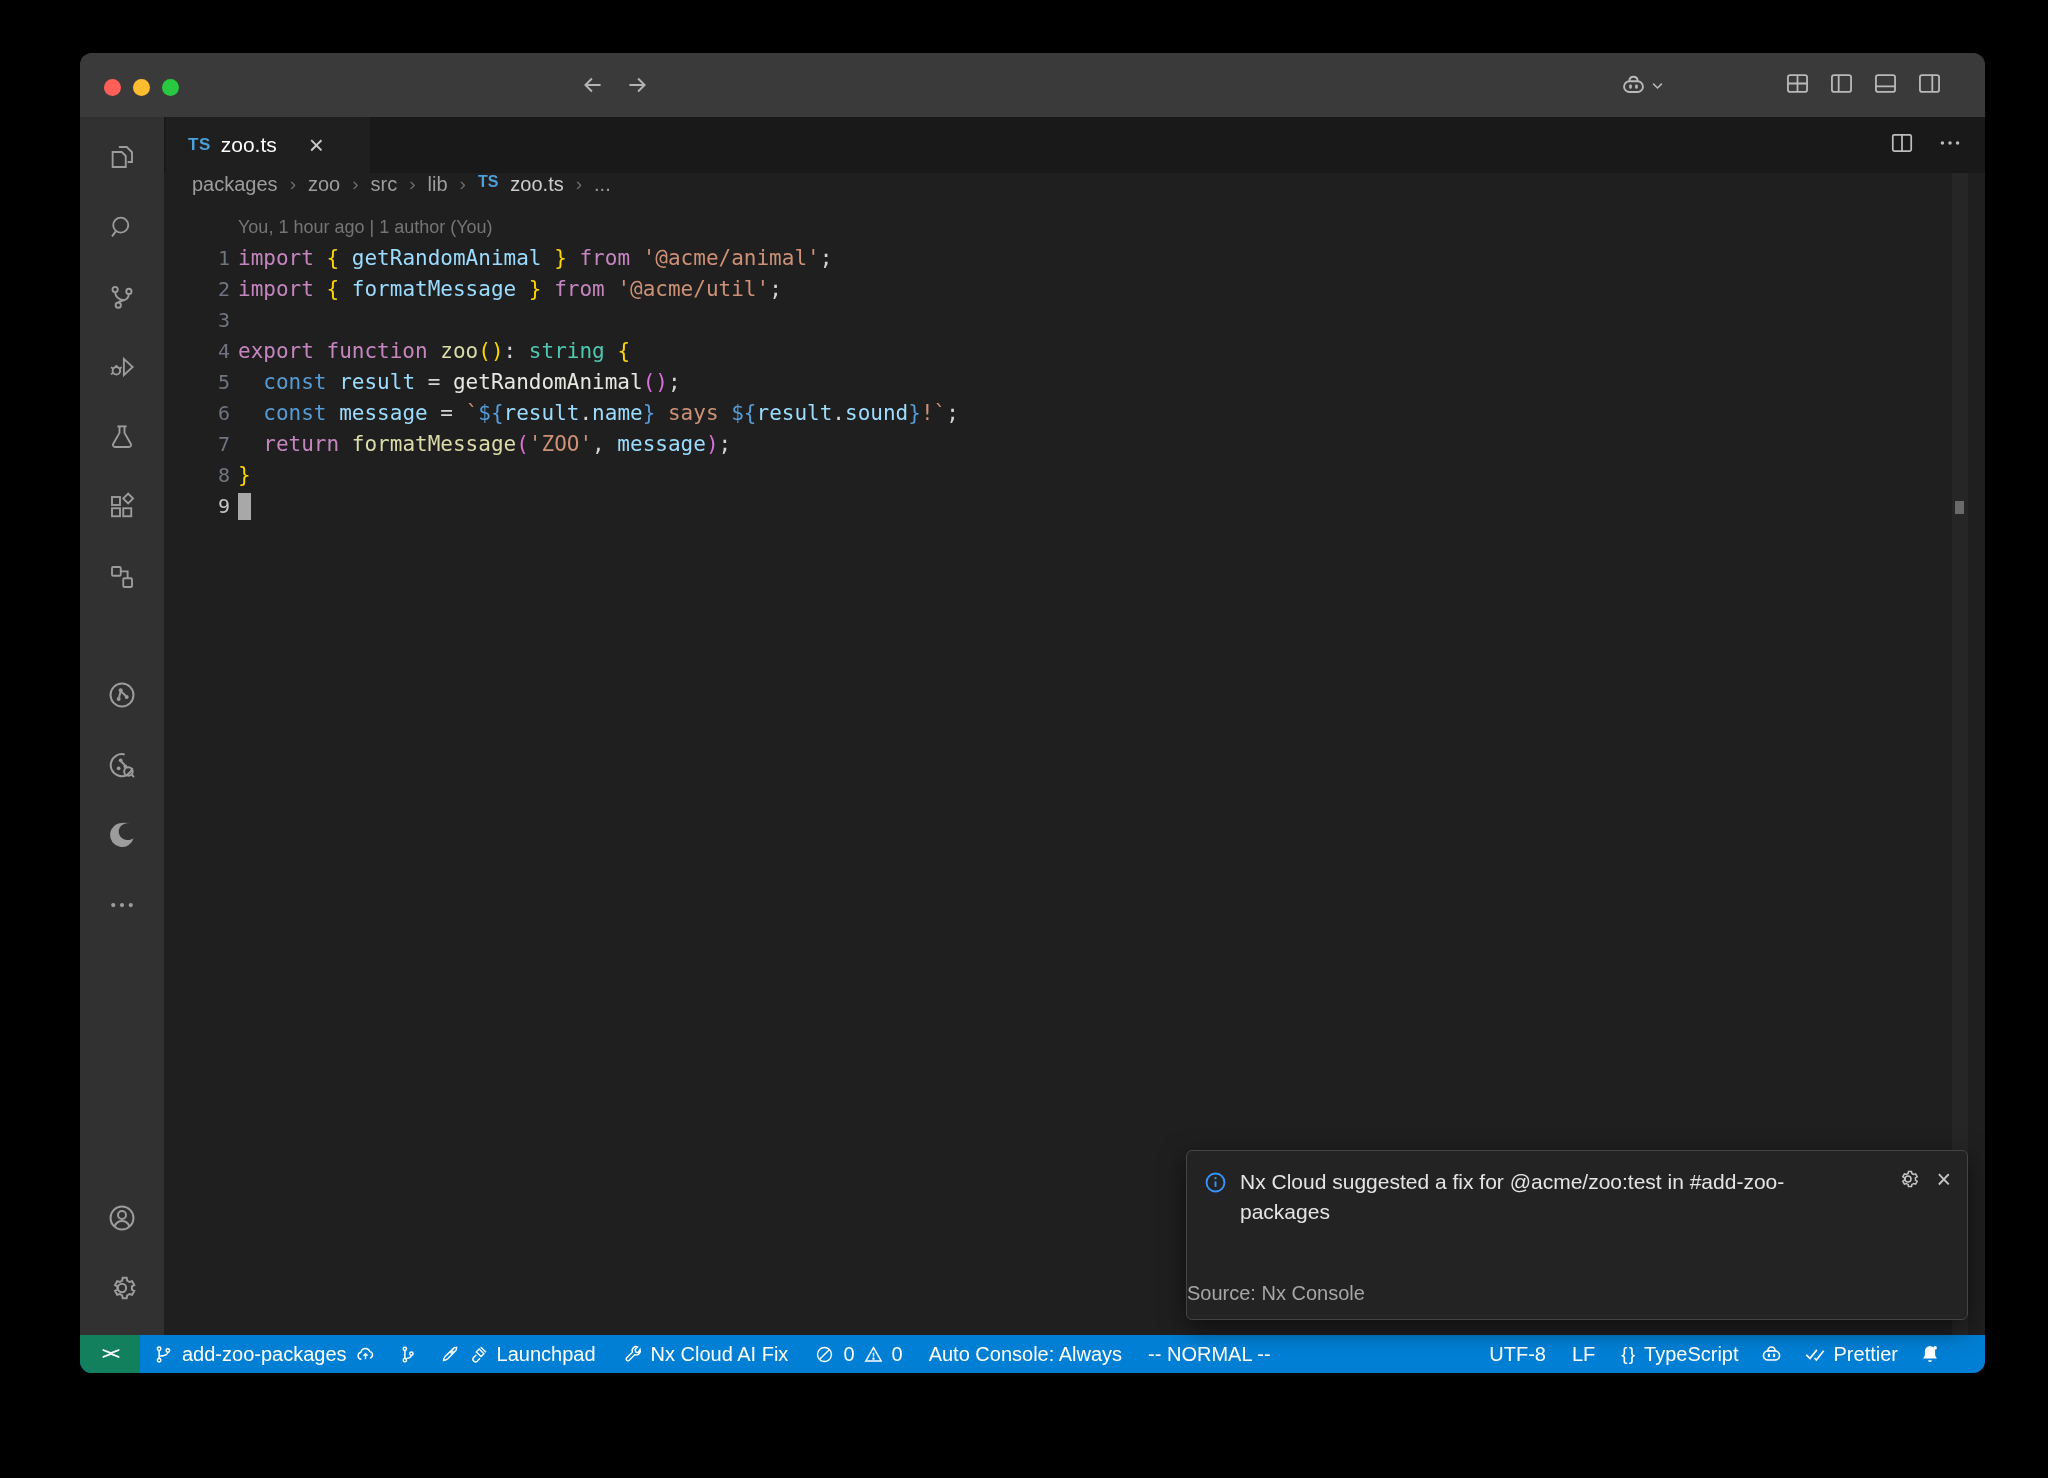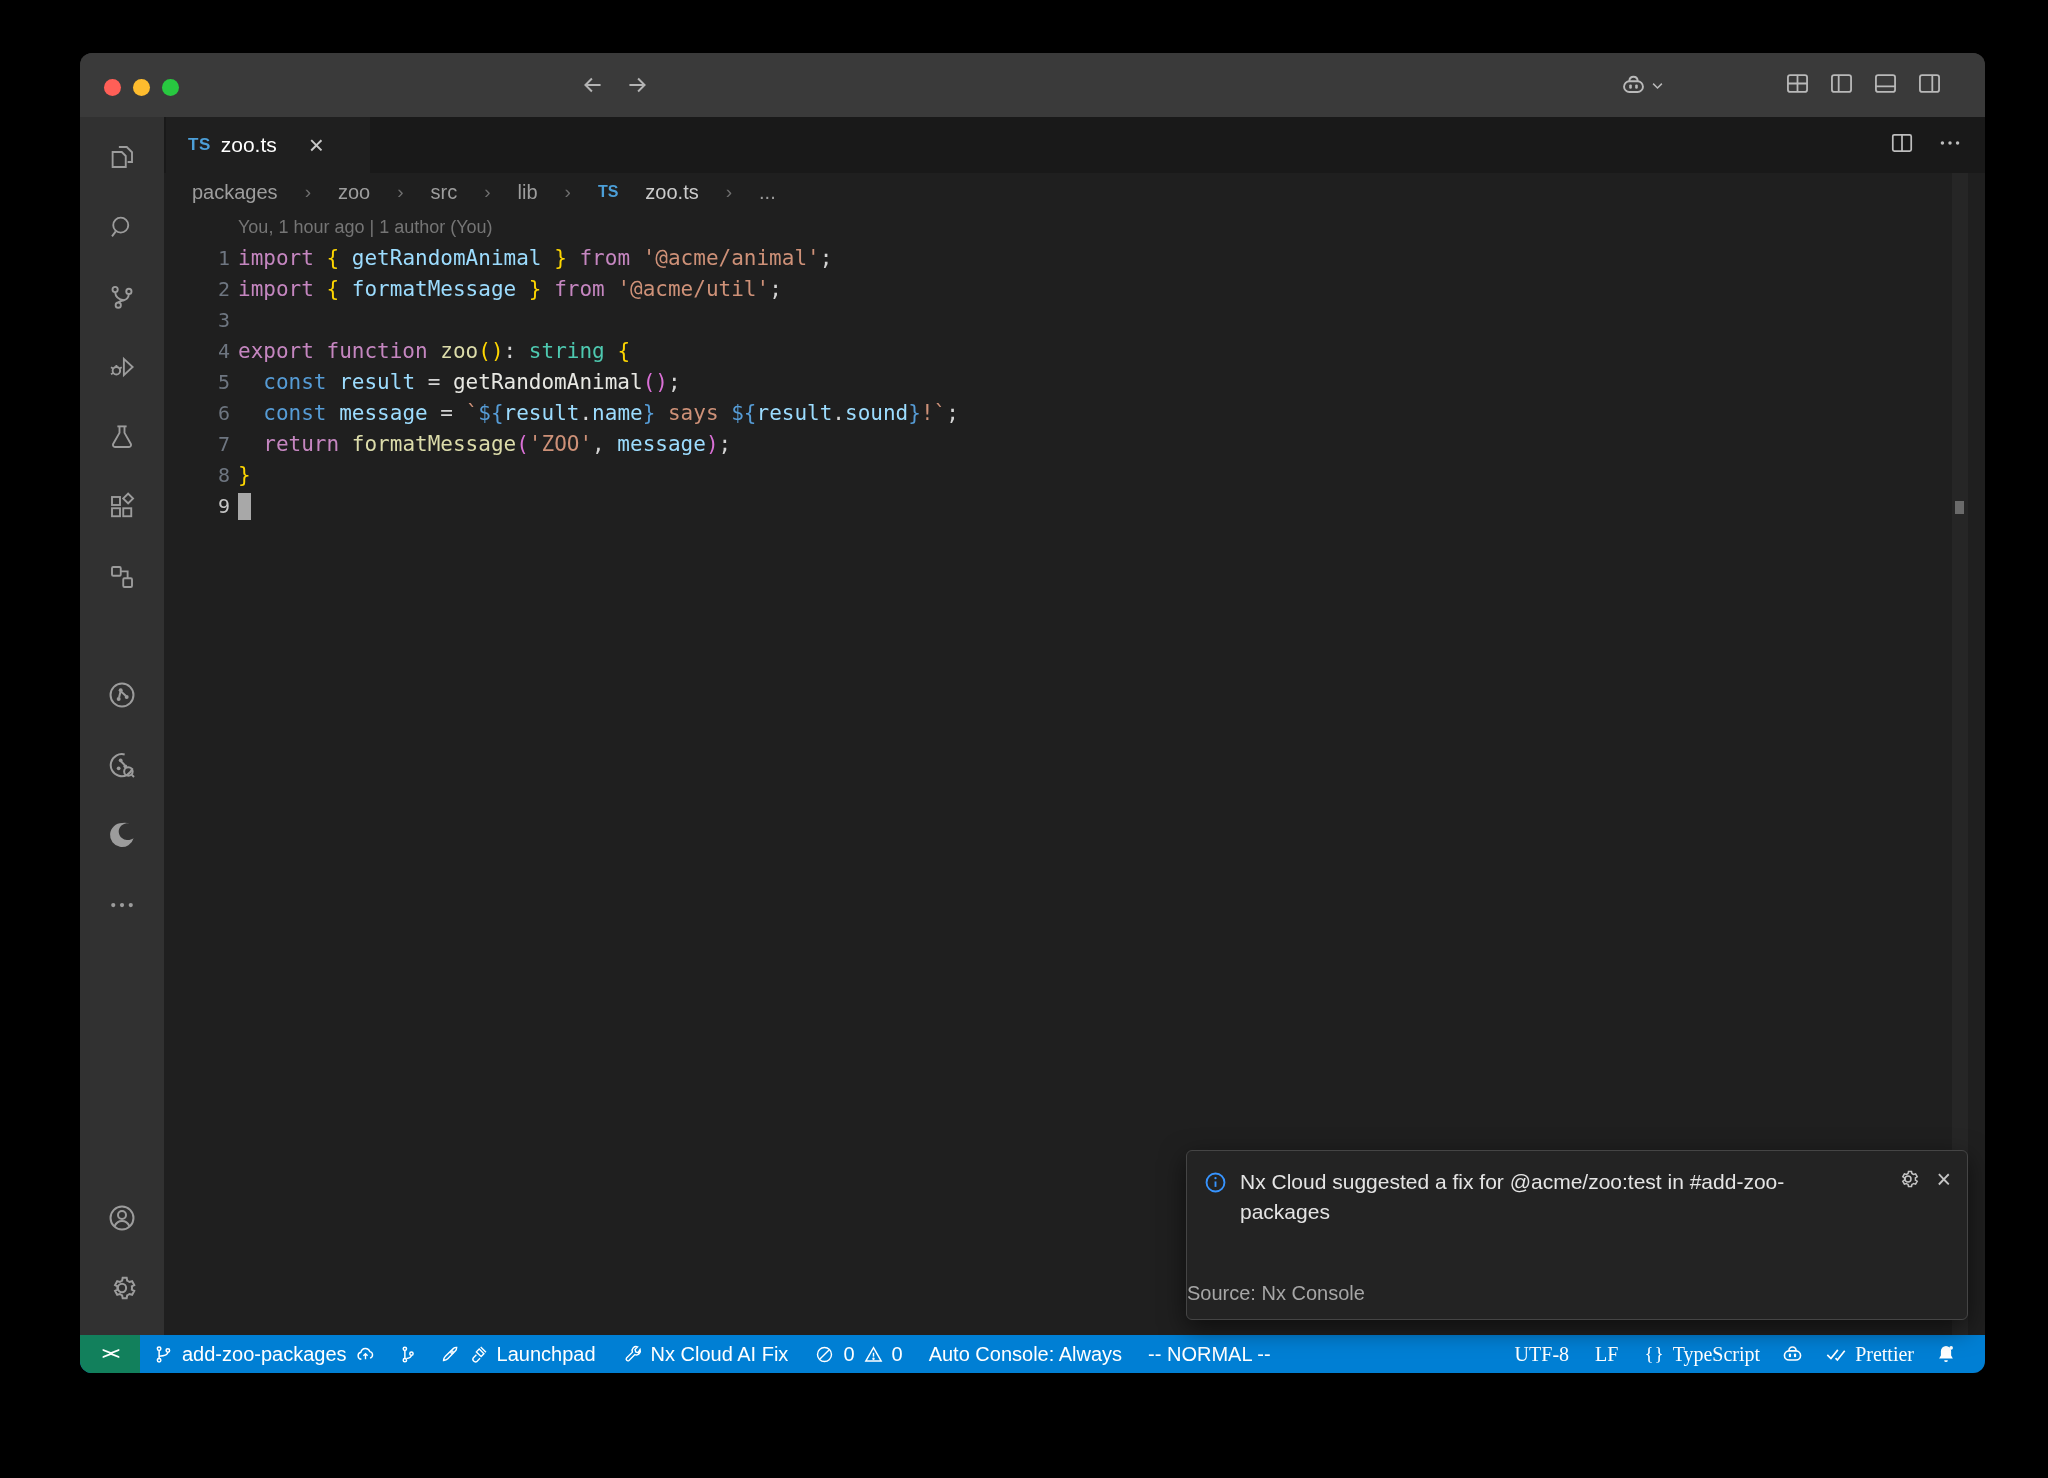--- a/index.html
+++ b/index.html
@@ -36,22 +36,22 @@
   
   .editor-region { position:absolute; left:84px; top:64px; right:0; bottom:38px; background:#1f1f1f; }
   .tabbar { position:absolute; left:0; top:0; right:0; height:56px; background:#191919; }
   .tab { position:absolute; left:2px; top:0; width:204px; height:56px; background:#1f1f1f;
     display:flex; align-items:center; padding:0 14px 0 22px; gap:10px; }
   .ts-badge { color:#4c9fd8; font-size:17px; font-weight:bold; letter-spacing:.5px; }
   .tab-label { color:#ffffff; font-size:21px; }
   .tab-close { margin-left:22px; color:#c8c8c8; font-size:26px; line-height:26px; }
   .tab-actions { position:absolute; right:22px; top:0; height:56px; display:flex; align-items:center; gap:22px; color:#bdbdbd; }
 
-  .breadcrumbs { position:absolute; left:0; top:56px; right:0; height:38px; display:flex; align-items:center;
-    padding-left:28px; gap:27px; color:#9d9d9d; font-size:20px; }
+  .breadcrumbs { position:absolute; left:0; top:56px; right:0; height:38px; display:flex; align-items:flex-start;
+    padding-left:28px; gap:12px; color:#9d9d9d; font-size:20px; }
   .crumb-sep { color:#6f6f6f; font-size:19px; }
   .crumb-file { color:#cccccc; }
   .mini-ts { color:#4c9fd8; font-size:16px; font-weight:bold; }
 
   .blame { position:absolute; left:74px; top:96px; height:28px; line-height:28px;
     color:#757575; font-size:18px; font-family:"Liberation Sans",sans-serif; }
 
   
   .gutter { position:absolute; left:0; top:126px; width:66px; text-align:right;
     font-family:"DejaVu Sans Mono",monospace; font-size:20px; color:#6e7681; }
@@ -83,21 +83,21 @@
   .btn.primary { background:#0078d4; color:#ffffff; }
   .btn.secondary { background:#3f3f3f; color:#e2e2e2; }
 
   
   .statusbar { position:absolute; left:0; right:0; bottom:0; height:38px; background:#007FD4;
     display:flex; align-items:center; color:#ffffff; font-size:20px; }
   .sb-remote { width:60px; height:38px; background:#12805C; display:flex; align-items:center; justify-content:center;
     font-weight:bold; font-size:17px; letter-spacing:-2px; }
   .sb-item { display:flex; align-items:center; gap:8px; padding:0 13px; height:38px; white-space:nowrap; }
   .sb-item.tight { padding:0 8px; }
-  .sb-right { margin-left:auto; display:flex; align-items:flex-start; padding-right:20px;font-family:Liberation Serif, serif; }
+  .sb-right { margin-left:auto; display:flex; align-items:flex-start; padding-right:36px; }
   .sb-brackets { font-size:19px; letter-spacing:1px; }
   svg { flex:none; }
 </style>
 </head>
 <body>
 
 <div class="window">
 
   <div class="titlebar">
     <div class="lights">

